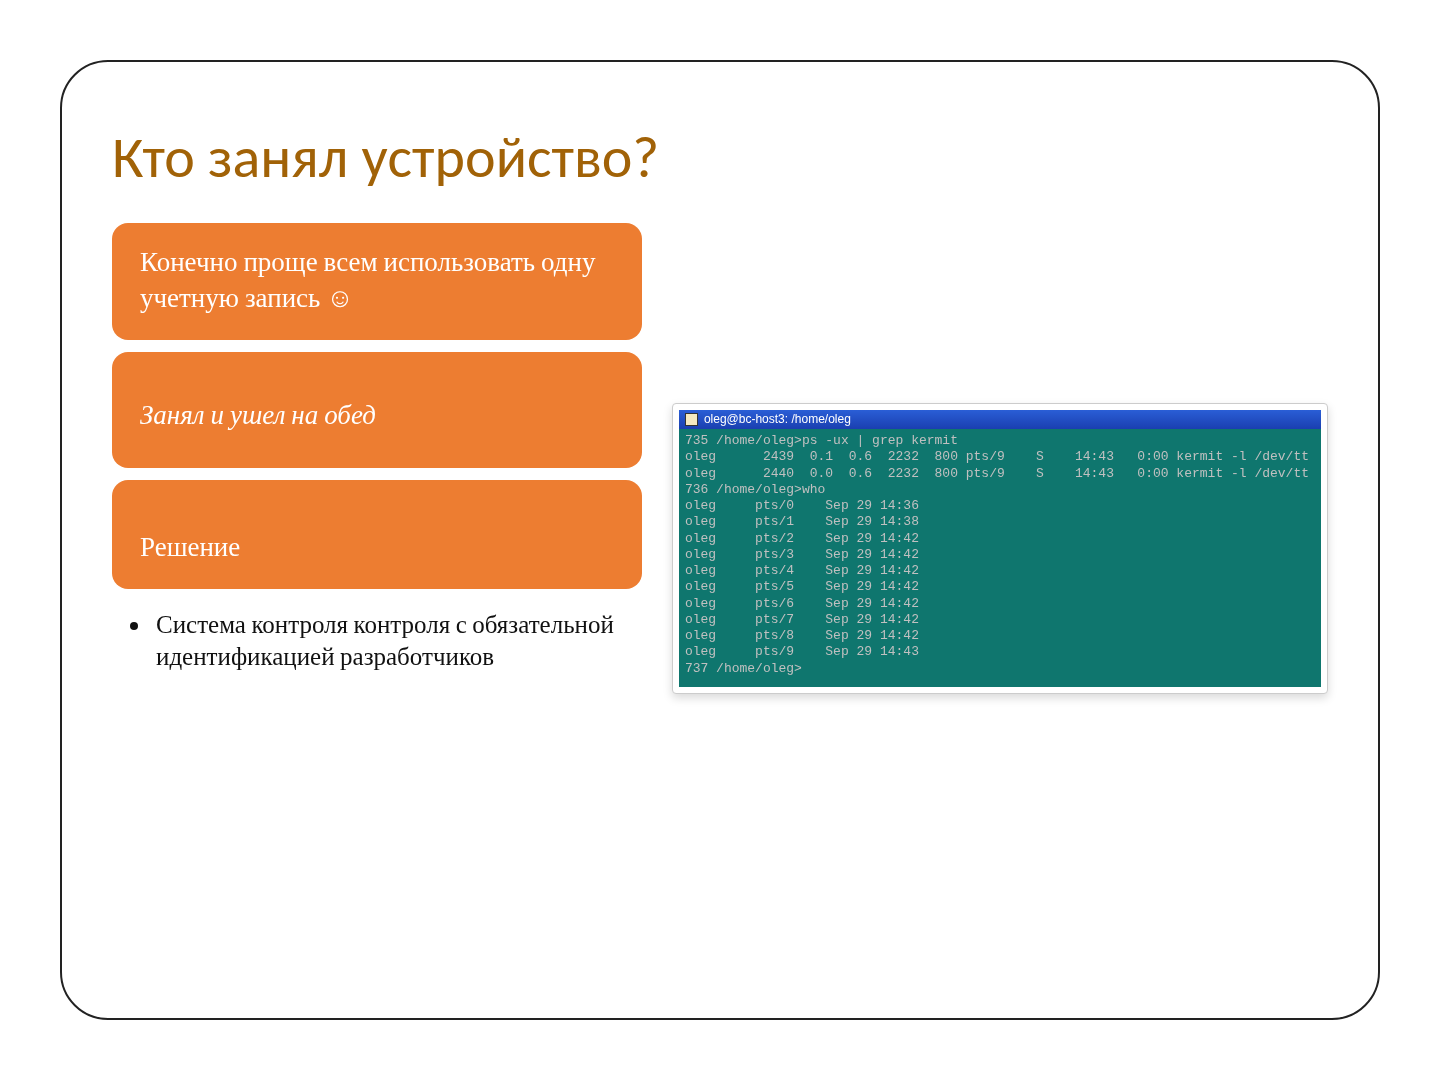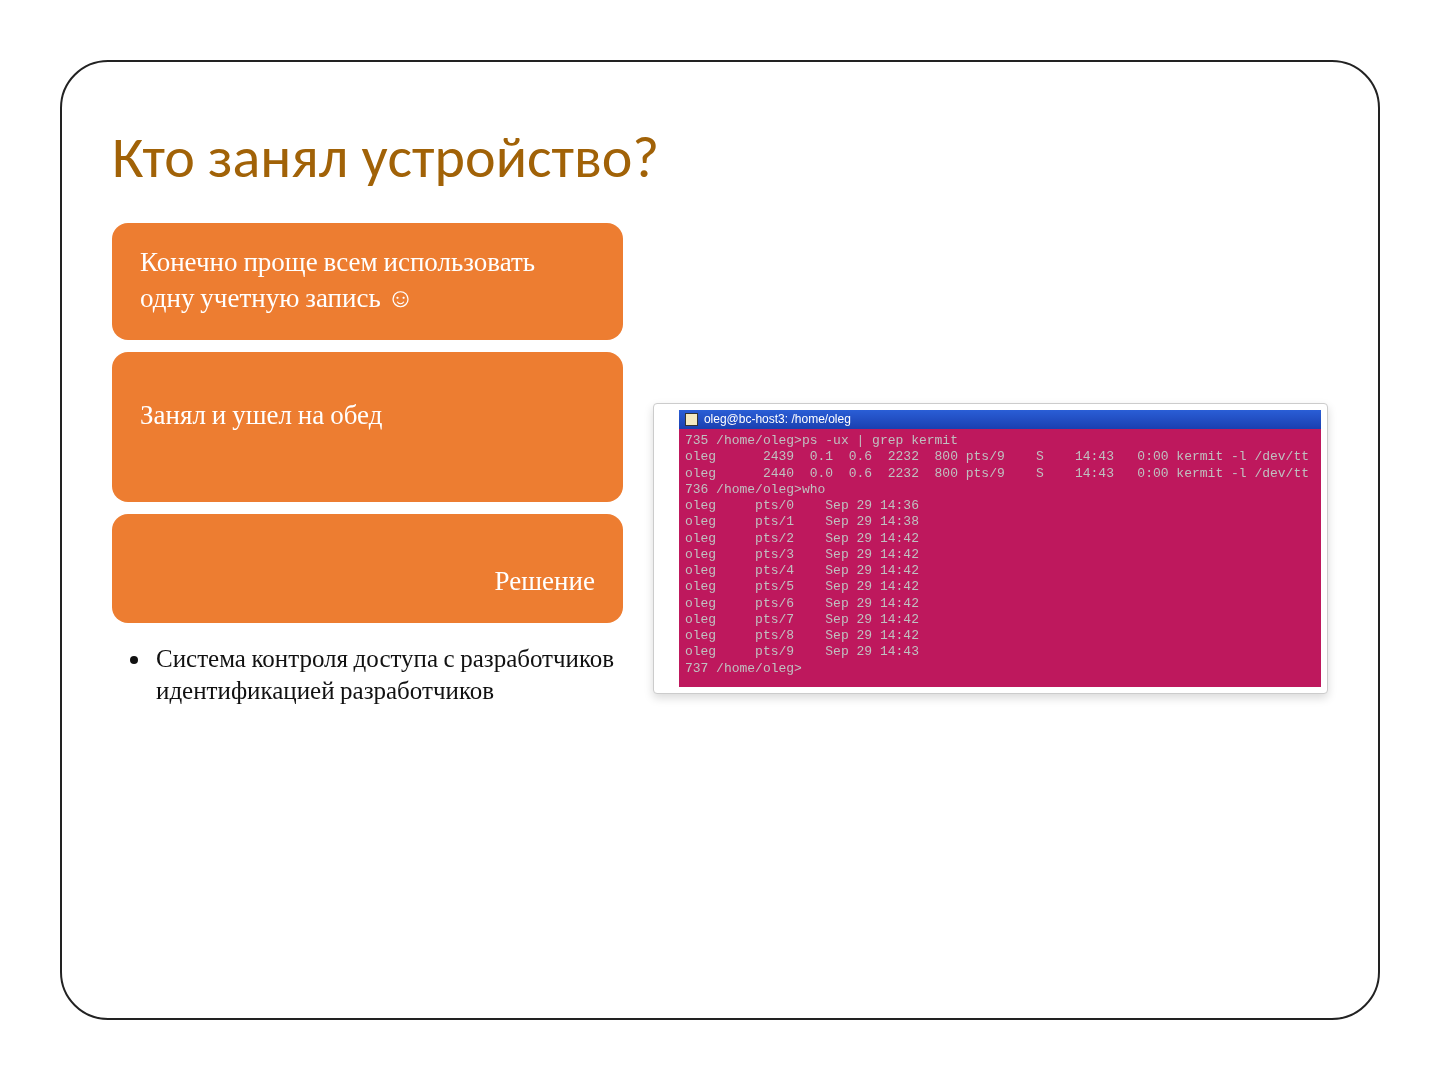--- a/index.html
+++ b/index.html
@@ -40,24 +40,25 @@
     background: #ED7D31;
     color: #fff;
     border-radius: 16px;
     padding: 22px 28px;
     font-size: 27px;
     line-height: 1.35;
     font-family: Cambria, Georgia, serif;
   }
   .orange-box.mid {
     padding-top: 46px;
-    padding-bottom: 68px;
+    padding-bottom: 34px;
+    font-style: italic;
   }
   .orange-box.centered {
-    text-align: right;
+    text-align: left;
     padding-top: 50px;
   }
   .bullet-block {
     padding: 8px 0 0 26px;
     font-size: 25px;
     color: #111;
     line-height: 1.3;
   }
   .bullet-block li {
     list-style: disc;
@@ -69,26 +70,25 @@
     padding-top: 180px;
   }
   .terminal-wrap {
     border: 1px solid #ccc;
     border-radius: 4px;
     padding: 6px;
     background: #fff;
     box-shadow: 0 4px 10px rgba(0,0,0,0.15);
   }
   .terminal {
-    background: #be185d;
+    background: #0f766e;
     font-family: 'Courier New', monospace;
     font-size: 13px;
     color: #c0c0c0;
     line-height: 1.25;
-    margin-left: 19px;
   }
   .term-titlebar {
     background: linear-gradient(#2a5ed6, #1a3fb0);
     color: #fff;
     font-family: Tahoma, sans-serif;
     font-size: 12px;
     padding: 2px 6px;
     display: flex;
     align-items: center;
     gap: 6px;
@@ -111,21 +111,21 @@
 
 <div class="slide-frame">
   <h1 class="slide-title">Кто занял устройство?</h1>
 
   <div class="content-row">
     <div class="left-col">
       <div class="orange-box">Конечно проще всем использовать одну учетную запись ☺</div>
       <div class="orange-box mid">Занял и ушел на обед</div>
       <div class="orange-box centered">Решение</div>
       <ul class="bullet-block">
-        <li>Система контроля доступа с разработчиков идентификацией разработчиков</li>
+        <li>Система контроля контроля с обязательной идентификацией разработчиков</li>
       </ul>
     </div>
 
     <div class="right-col">
       <div class="terminal-wrap">
         <div class="terminal">
           <div class="term-titlebar">
             <span class="term-icon"></span>
             <span>oleg@bc-host3: /home/oleg</span>
           </div>

